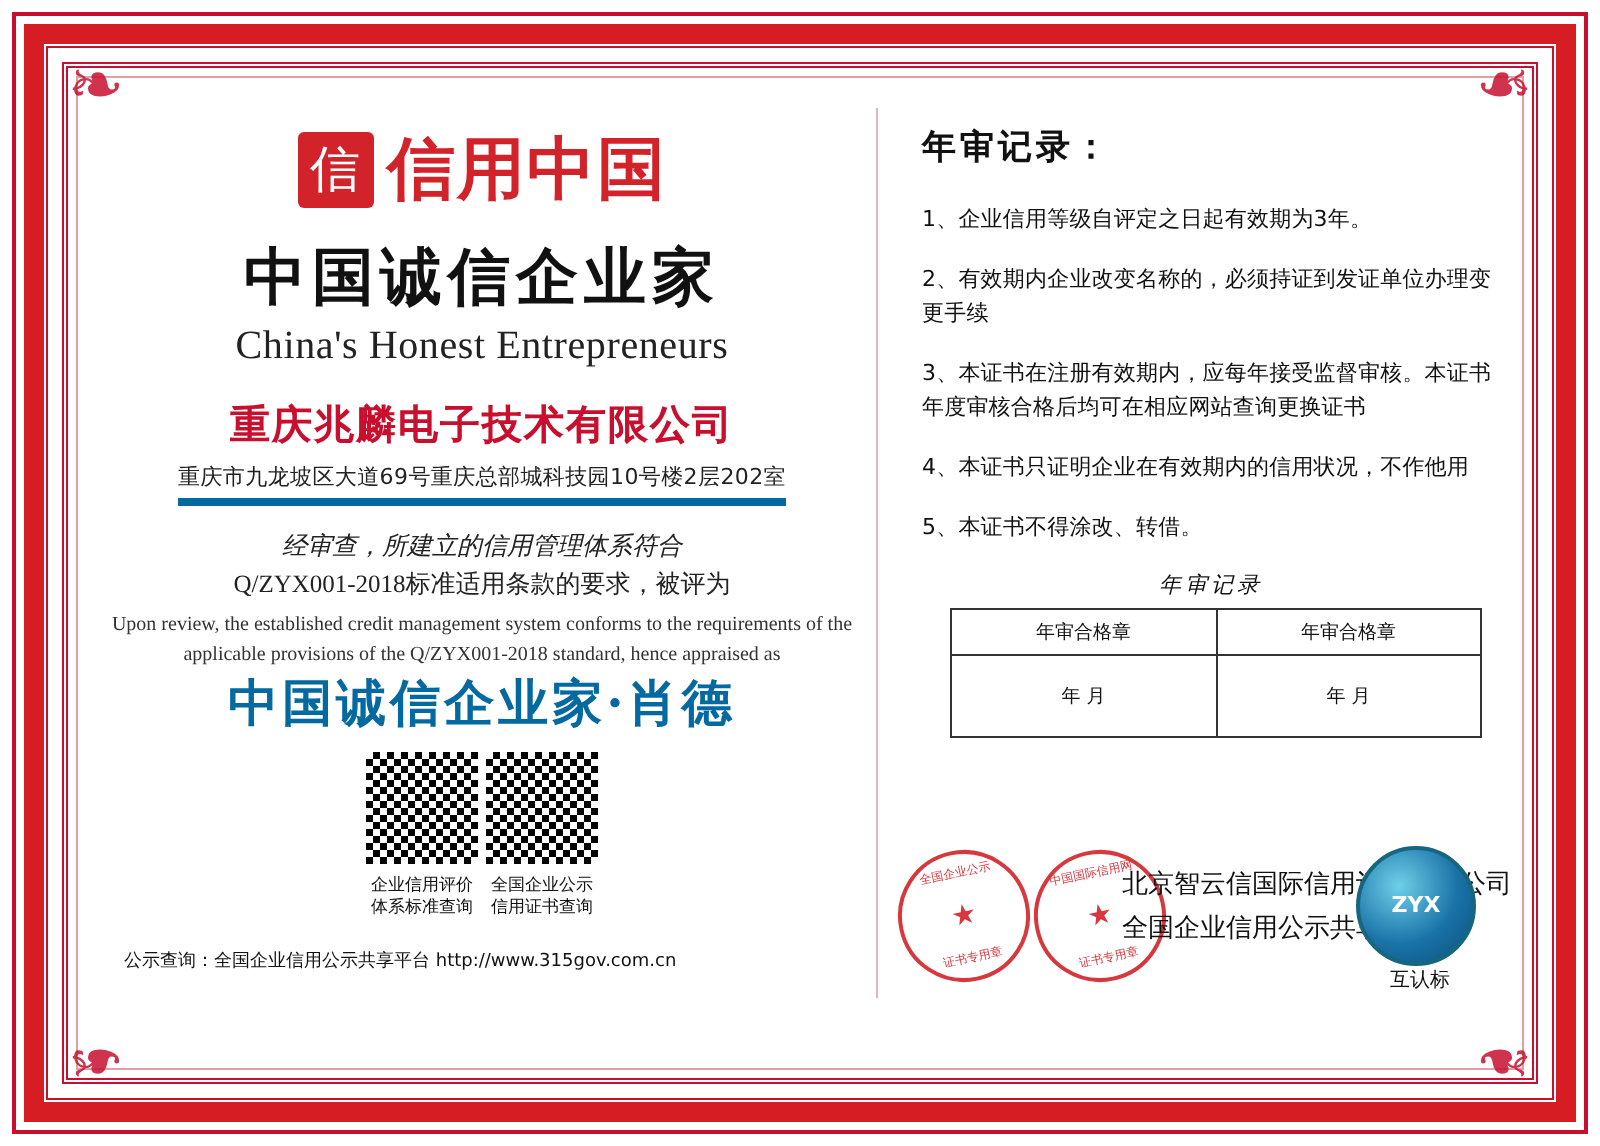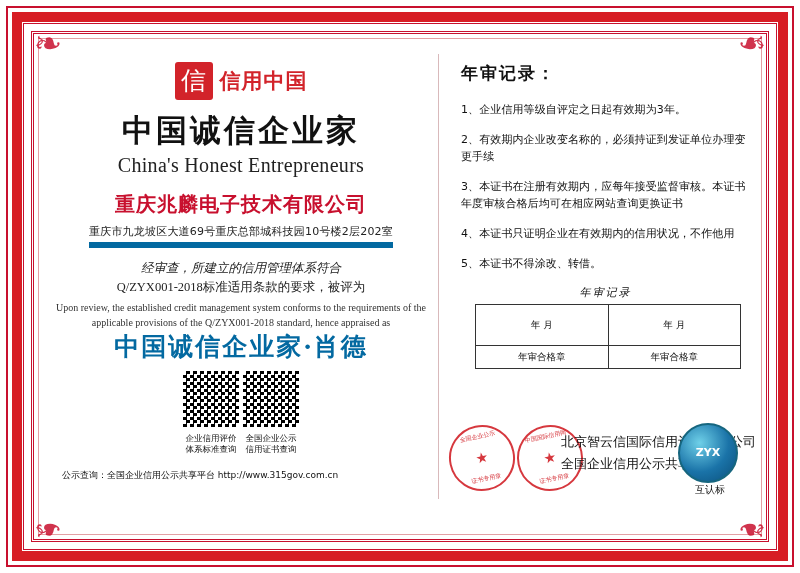--- a/index.html
+++ b/index.html
@@ -116,21 +116,21 @@
     background: #d2232a;
     border-radius: 3px;
     color: #fff;
     font-size: 25px;
     line-height: 38px;
     text-align: center;
     font-family: "DejaVu Serif", serif;
     margin-right: 7px;
   }
   .logo-text {
-    font-size: 21px;
+    font-size: 34px;
     color: #d2232a;
     font-weight: bold;
     letter-spacing: 1px;
     font-family: "DejaVu Sans", sans-serif;
   }
 
   .title-cn {
     font-size: 31px;
     font-weight: bold;
     color: #111;
@@ -150,21 +150,21 @@
     color: #c8102e;
     font-weight: bold;
     letter-spacing: 1px;
     font-family: "DejaVu Serif", serif;
     margin-bottom: 3px;
   }
   .address {
     font-size: 11px;
     color: #222;
     letter-spacing: .2px;
-    border-bottom: 6px solid #0369a1;
+    border-bottom: 4px solid #0369a1;
     display: inline-block;
     padding-bottom: 3px;
     margin-bottom: 12px;
     font-family: "DejaVu Sans", sans-serif;
   }
   .stmt-cn1 {
     font-size: 12.5px;
     color: #222;
     font-style: italic;
     font-family: "DejaVu Serif", serif;
@@ -421,26 +421,26 @@
       <div class="notice-item">2、有效期内企业改变名称的，必须持证到发证单位办理变更手续</div>
       <div class="notice-item">3、本证书在注册有效期内，应每年接受监督审核。本证书年度审核合格后均可在相应网站查询更换证书</div>
       <div class="notice-item">4、本证书只证明企业在有效期内的信用状况，不作他用</div>
       <div class="notice-item">5、本证书不得涂改、转借。</div>
 
       <div class="review-wrap">
         <div class="review-title">年审记录</div>
         <table class="review">
           <tbody>
               <tr>
+            <td>年审合格章</td>
+            <td>年审合格章</td>
+          </tr>
+          <tr>
             <td class="tall">年    月</td>
             <td class="tall">年    月</td>
-          </tr>
-          <tr>
-            <td>年审合格章</td>
-            <td>年审合格章</td>
           </tr>
         </tbody>
           </table>
       </div>
 
       <div class="seal-zone">
         <div class="seal seal1">
           <div class="s-top">全国企业公示</div>
           <div class="star">★</div>
           <div class="s-bot">证书专用章</div>

